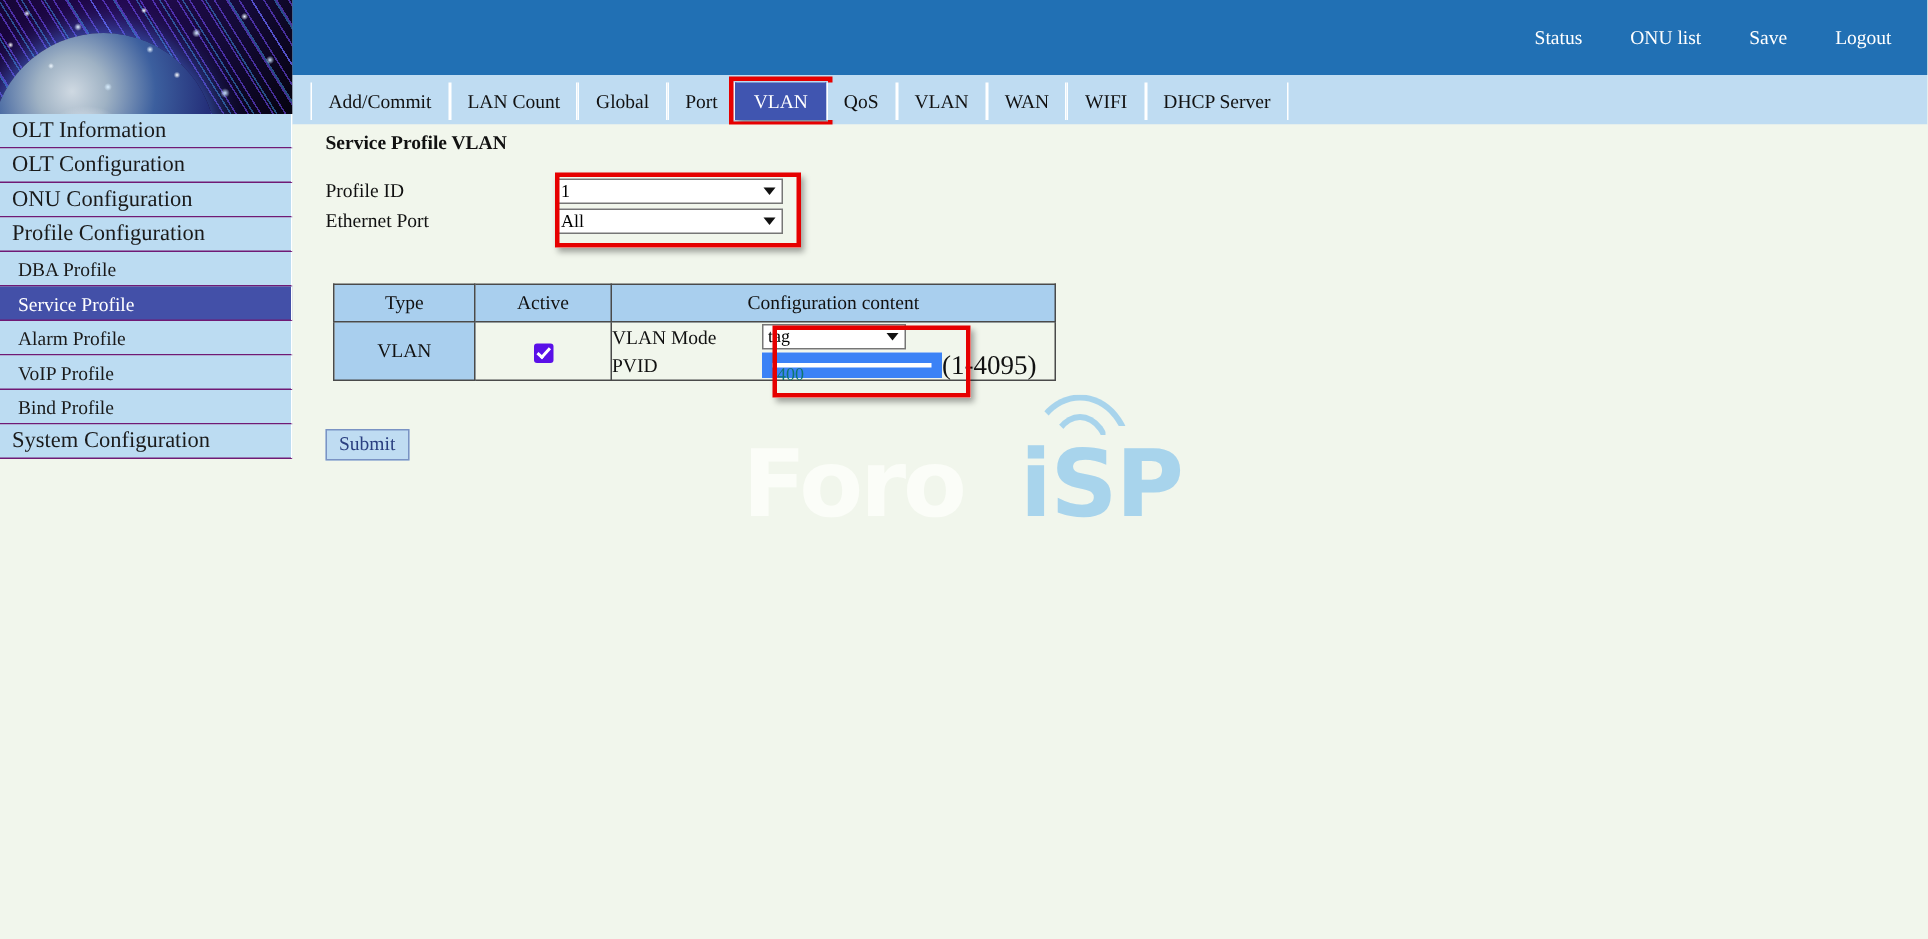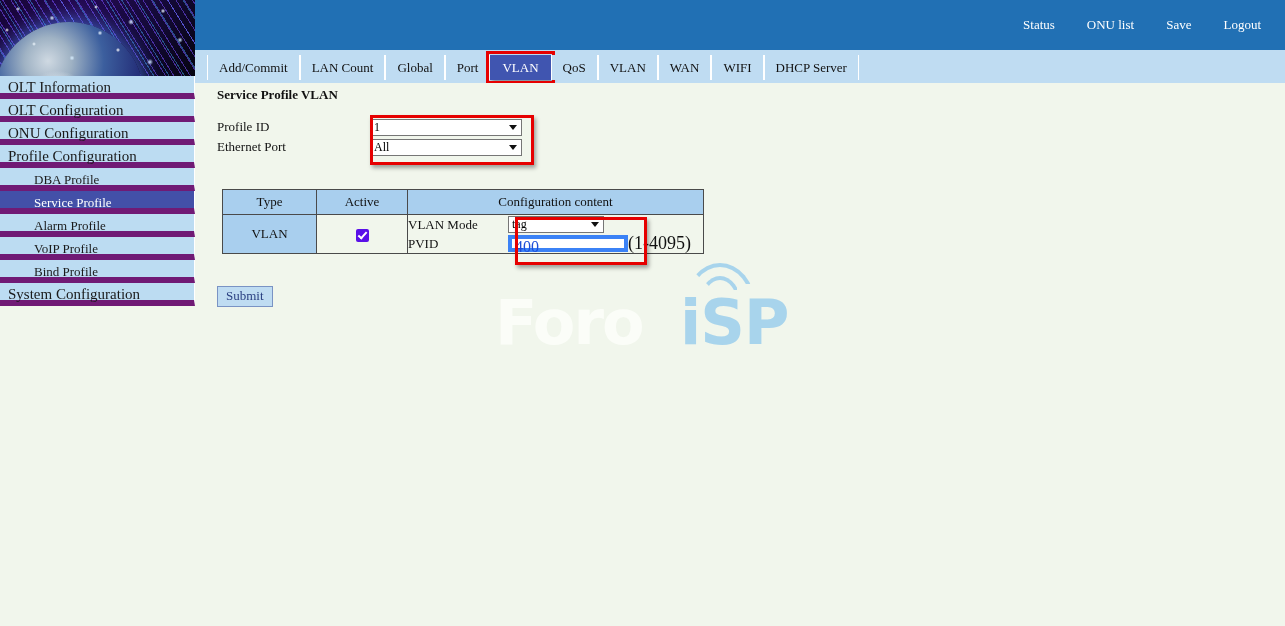--- a/index.html
+++ b/index.html
@@ -75,31 +75,31 @@
       radial-gradient(circle 3.2px at 150px 62px, #c9e3ff 0%, rgba(201,227,255,0) 100%),
       radial-gradient(circle 2px at 7px 30px, #ffffff 0%, rgba(255,255,255,0) 100%),
       radial-gradient(circle 2.4px at 100px 33px, #e4f2ff 0%, rgba(228,242,255,0) 100%);
   }
 
   #sidebar { width: 195px; }
   .nav-item {
     height: 23px;
     line-height: 23px;
     background: #bcdcf2;
-    border-bottom: 6px solid #701a75;
+    border-bottom: 1px solid #701a75;
     border-right: 1px solid #ffffff;
     font-size: 15px;
     color: #1a1a1a;
     padding-left: 8px;
     box-sizing: border-box;
     cursor: pointer;
     white-space: nowrap;
   }
   .nav-item.sub {
-    padding-left: 34px;
+    padding-left: 12px;
     font-size: 13px;
   }
   .nav-item.active {
     background: #4350a8;
     color: #ffffff;
   }
 
   
   #topbar {
     position: absolute;
@@ -317,25 +317,25 @@
   .cfg-line {
     display: flex;
     align-items: center;
     height: 19px;
   }
   .cfg-key { width: 100px; font-size: 13px; }
   .txt {
     width: 120px;
     height: 17px;
     box-sizing: border-box;
-    border: 4px solid #3b82f6;
+    border: 7px solid #3b82f6;
     background: #ffffff;
     font-family: "Liberation Serif", serif;
-    font-size: 16px;
-    color: #1d4ed8;
+    font-size: 12px;
+    color: #0f766e;
     padding: 0 3px;
     line-height: 15px;
   }
   .hint { font-size: 18px; margin-left: 0; }
 
   #submit-btn {
     position: absolute;
     left: 22px; top: 203px;
     background: #bfdcf2;
     border: 1px solid #7a93c4;

